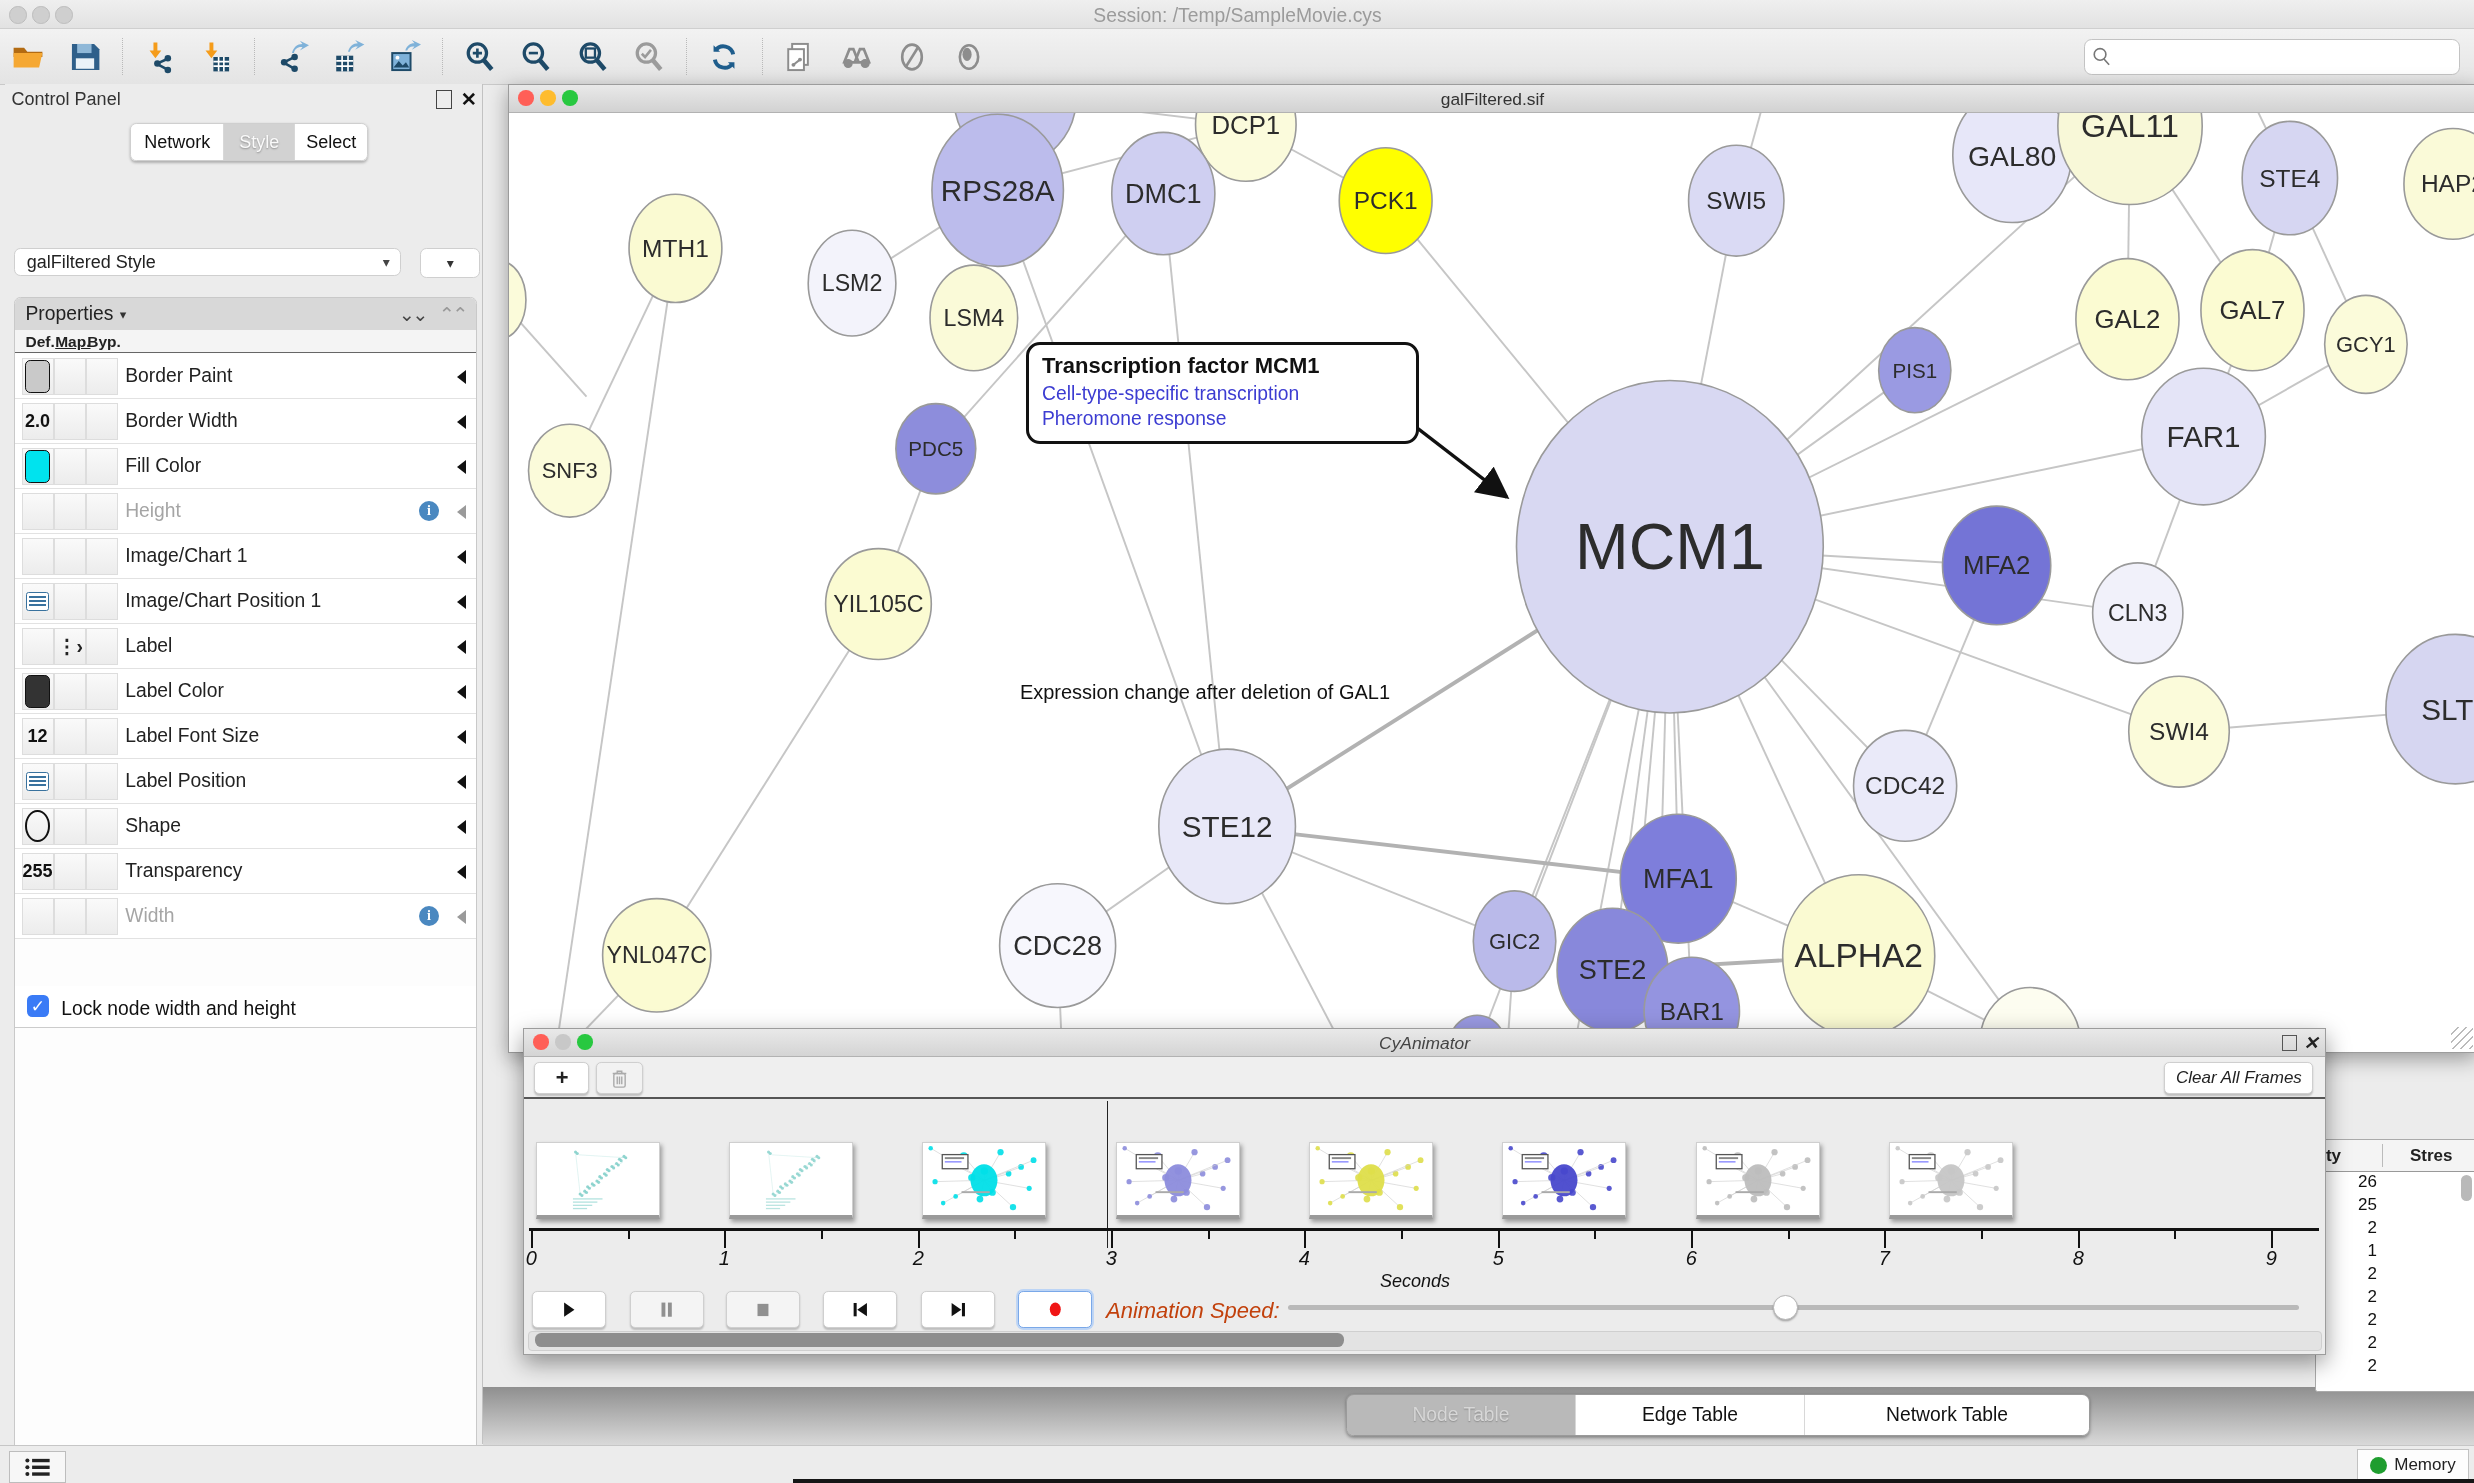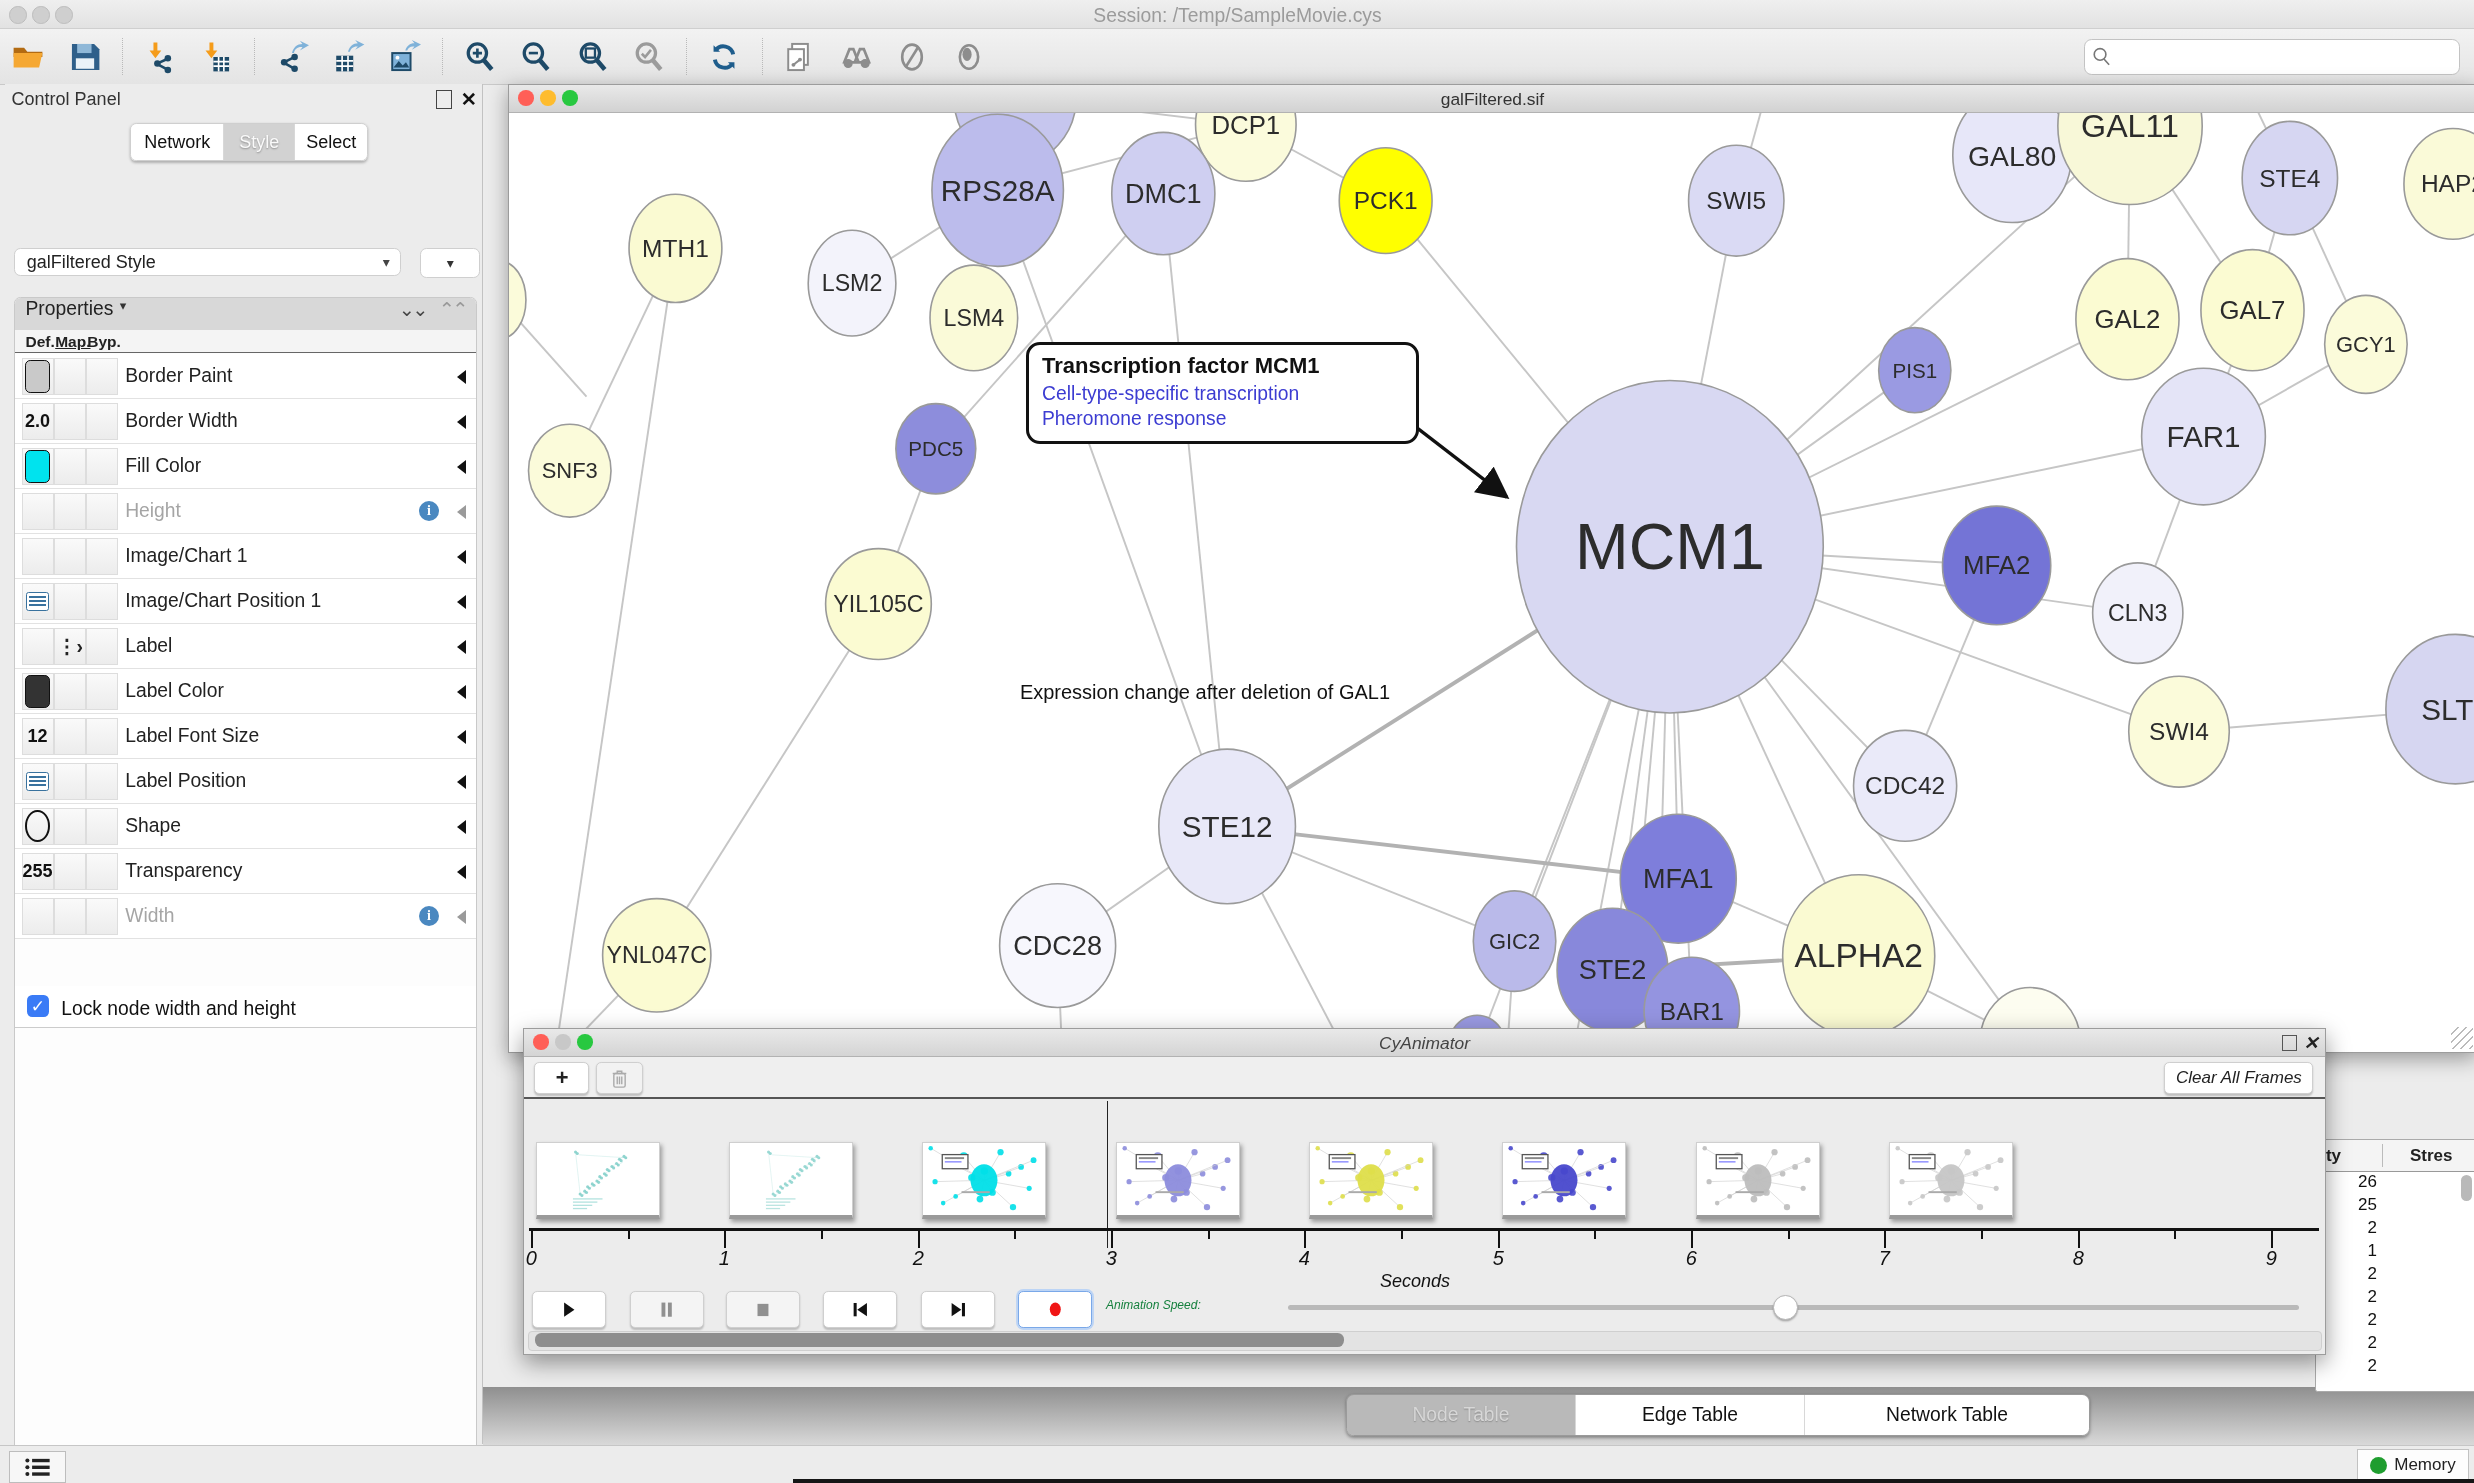--- a/index.html
+++ b/index.html
@@ -36,21 +36,21 @@
   .styleselect{position:absolute;left:9px;top:164px;width:387px;height:28px;background:#fff;
                border:1.3px solid #cfcfcf;border-radius:6.4px;display:flex;align-items:center;
                font-size:18px;padding-left:11.6px;box-sizing:border-box;}
   .styleselect .arr{margin-left:auto;margin-right:10.3px;color:#444;font-size:14px;}
   .stylebtn{position:absolute;left:415px;top:164px;width:58px;height:28px;background:#fff;
             border:1.3px solid #cfcfcf;border-radius:6.4px;display:flex;align-items:center;
             justify-content:center;font-size:14px;color:#333;}
   .propbox{position:absolute;left:9px;top:213px;width:461px;height:1166px;background:#fdfdfd;
            border:1.3px solid #c9c9c9;border-radius:6.4px;overflow:hidden;}
   .prophead{position:absolute;left:0;top:0;width:100%;height:32px;background:#d8d8d8;
-            border-bottom:0.6px solid #bbb;display:flex;align-items:flex-start;}
+            border-bottom:0.6px solid #bbb;display:flex;align-items:center;}
   .prophead .ph-label{font-size:19.3px;color:#222;margin-left:10.3px;}
   .prophead .ph-caret{font-size:13px;color:#333;margin-left:6.4px;}
   .prophead .chev{margin-left:auto;margin-right:13px;font-size:19.3px;color:#444;letter-spacing:-2.6px;}
   .prophead .chev2{margin-left:0;margin-right:10.3px;font-size:19.3px;color:#999;letter-spacing:-2.6px;}
   .colhead{position:absolute;left:0;top:32px;width:100%;height:22px;background:#f4f4f4;
            border-bottom:1.9px solid #666;font-size:15.5px;font-weight:bold;color:#222;}
   .colhead span{position:absolute;top:2.6px;}
   .prows{position:absolute;left:0;top:56px;width:100%;}
   .prow{position:relative;width:100%;height:44px;border-bottom:1.3px solid #e2e2e2;background:#fff;}
   .pcell{position:absolute;top:3.9px;width:30px;height:35px;background:linear-gradient(#fafafa,#ececec);
@@ -128,21 +128,21 @@
         box-shadow:0 1.3px 1.9px rgba(0,0,0,.2);display:flex;align-items:center;justify-content:center;}
   .an-sep{position:absolute;left:0;top:68px;width:100%;height:1.9px;background:#555;}
   .frame{position:absolute;top:113px;width:122px;height:72px;background:#fff;border:0.6px solid #cfcfcf;
          border-bottom:4.5px solid #9a9a9a;box-shadow:1.9px 3.2px 4.5px rgba(0,0,0,.35);}
   .playhead{position:absolute;left:583px;top:72px;width:1.3px;height:147px;background:#222;}
   .tline{position:absolute;left:5.2px;top:199px;width:1790px;height:2.6px;background:#111;}
   .tick{position:absolute;top:202px;width:1.9px;background:#111;}
   .ticklabel{position:absolute;top:218px;width:39px;margin-left:-19.3px;text-align:center;font-size:20px;color:#111;}
   .seclabel{position:absolute;left:833px;top:242px;width:116px;text-align:center;font-size:18px;color:#111;}
   .ctrl{position:absolute;top:262px;width:72px;height:35px;}
-  .speedlabel{position:absolute;left:582px;top:269px;font-size:12px;color:#15803d;}
+  .speedlabel{position:absolute;left:582px;top:269px;font-size:22px;color:#c2410c;}
   .slider{position:absolute;left:764px;top:276px;width:1011px;height:5.2px;background:#b9b9b9;border-radius:2.6px;}
   .knob{position:absolute;left:1249px;top:266px;width:23px;height:23px;border-radius:50%;background:#fff;
         border:1.3px solid #b5b5b5;box-shadow:0 1.3px 1.9px rgba(0,0,0,.3);}
   .hscroll{position:absolute;left:3.9px;top:302px;width:1792px;height:18px;background:#e3e3e3;
            border:0.6px solid #cfcfcf;border-radius:3.9px;}
   .hthumb{position:absolute;left:6.4px;top:1.3px;width:809px;height:14px;background:#8e8e8e;border-radius:6.4px;}
 </style>
 </head>
 <body>
 

